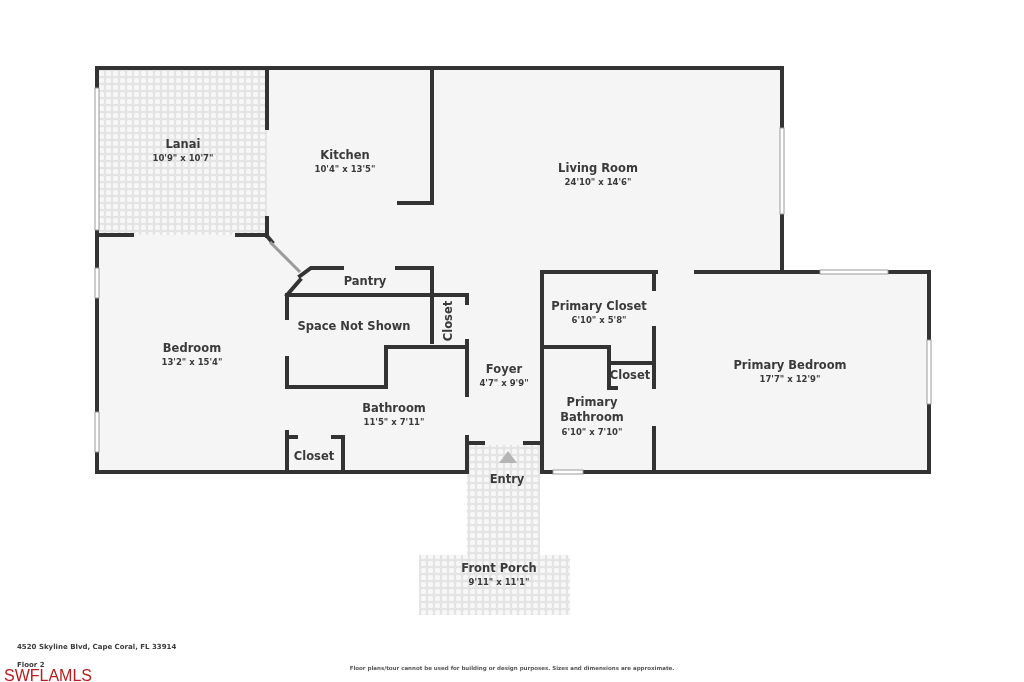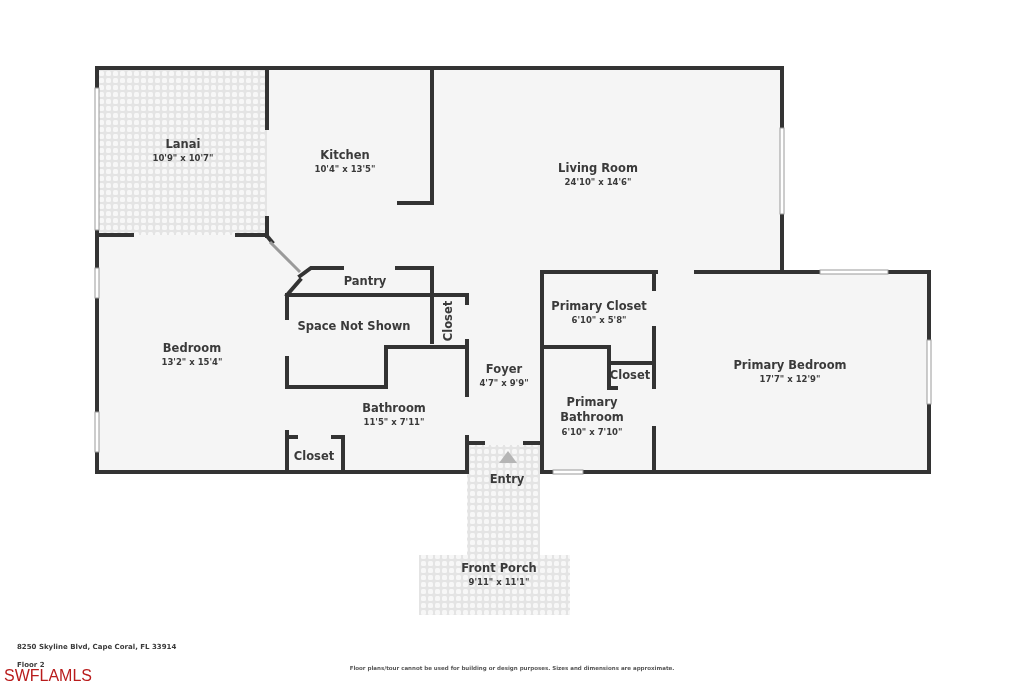--- a/index.html
+++ b/index.html
@@ -150,16 +150,16 @@
 
     <text class="room-name" x="592" y="406">Primary</text>
     <text class="room-name" x="592" y="421">Bathroom</text>
     <text class="room-dim" x="592" y="435">6'10" x 7'10"</text>
 
     <text class="room-name" x="790" y="369">Primary Bedroom</text>
     <text class="room-dim" x="790" y="382">17'7" x 12'9"</text>
   </g>
 </svg>
 
-<div class="footer-address">8250 Skyline Blvd, Cape Coral, FL 33914</div>
+<div class="footer-address">4520 Skyline Blvd, Cape Coral, FL 33914</div>
 <div class="footer-floor">Floor 2</div>
 <div class="footer-watermark">SWFLAMLS</div>
 <div class="footer-disclaimer">Floor plans/tour cannot be used for building or design purposes. Sizes and dimensions are approximate.</div>
 
 </body></html>

